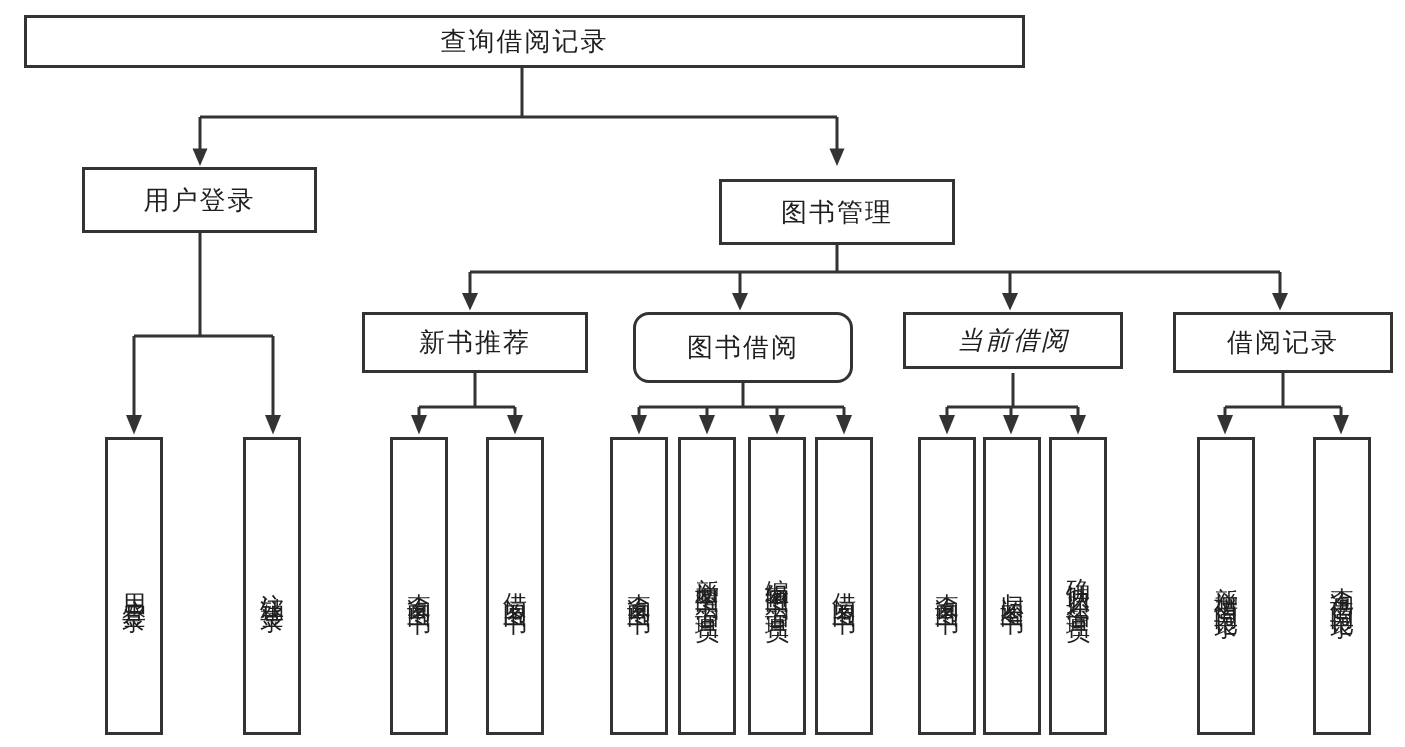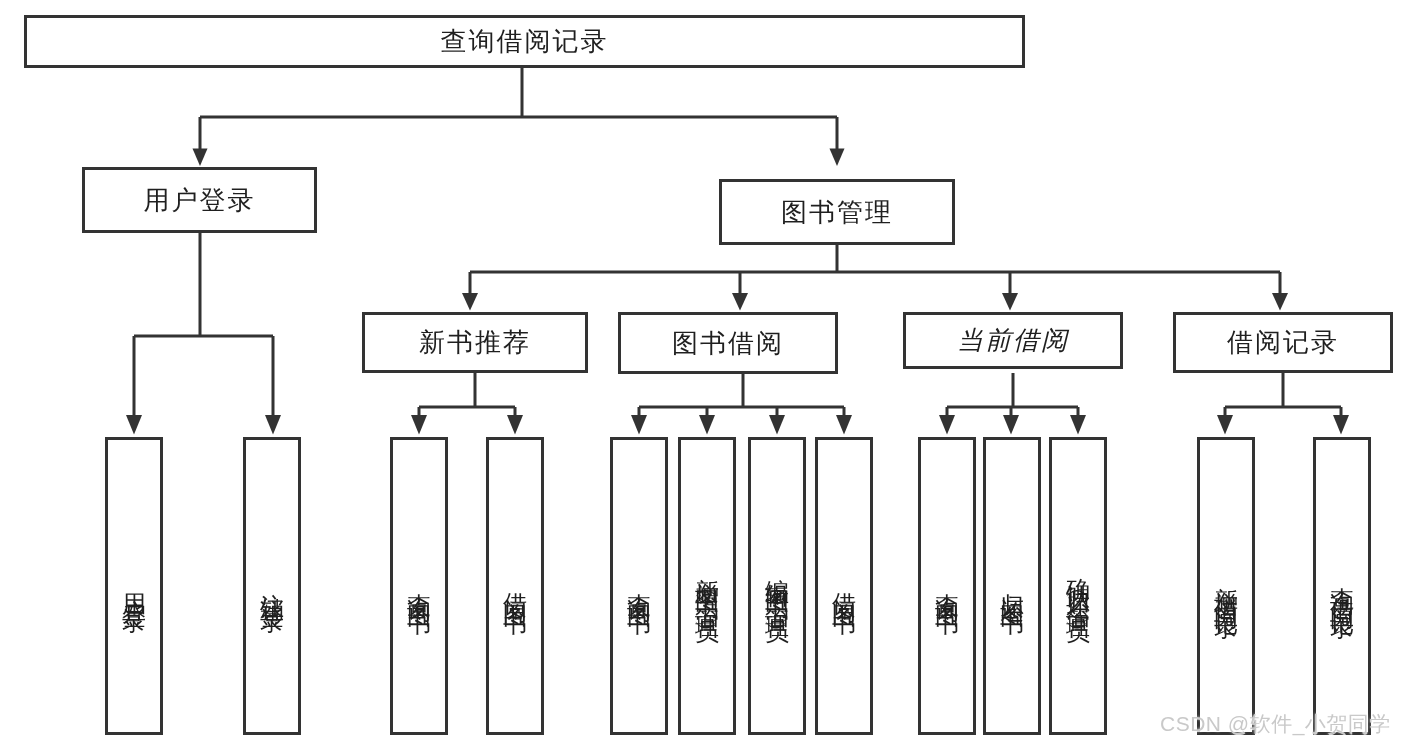--- a/index.html
+++ b/index.html
@@ -31,21 +31,21 @@
     text-orientation:mixed;
     font-size:24px;
     letter-spacing:6px;
     line-height:1;
   }
   
   #b-root{left:24px;top:15px;width:1001px;height:53px;}
   #b-user-login{left:82px;top:167px;width:235px;height:66px;}
   #b-book-mgmt{left:719px;top:167px;width:236px;height:66px;margin-top:12px;}
   #b-new-book{left:362px;top:312px;width:226px;height:61px;}
-  #b-book-borrow{left:618px;top:312px;width:220px;height:62px;}
+  #b-book-borrow{left:633px;top:312px;width:220px;height:71px;border-radius:16px;}
   #b-current{left:903px;top:312px;width:220px;height:57px;font-style:italic;}
   #b-records{left:1173px;top:312px;width:220px;height:61px;text-align:right;}
   
   #f-login{left:105px;}
   #f-logout{left:243px;}
   #f-nb-query{left:390px;}
   #f-nb-borrow{left:486px;}
   #f-bb-query{left:610px;}
   #f-bb-add{left:678px;}
   #f-bb-edit{left:748px;}
@@ -131,14 +131,13 @@
   <div class="node leaf" id="f-bb-edit">编辑图书（管理员）</div>
   <div class="node leaf" id="f-bb-borrow">借阅图书</div>
 
   <div class="node leaf" id="f-cb-query">查询图书</div>
   <div class="node leaf" id="f-cb-return">归还图书</div>
   <div class="node leaf" id="f-cb-confirm">确认归还（管理员）</div>
 
   <div class="node leaf" id="f-br-add">新增借阅记录</div>
   <div class="node leaf" id="f-br-query">查询借阅记录</div>
 
-  <div id="watermark">CSDN @软件_小贺同学</div>
 </div>
 
 </body></html>

